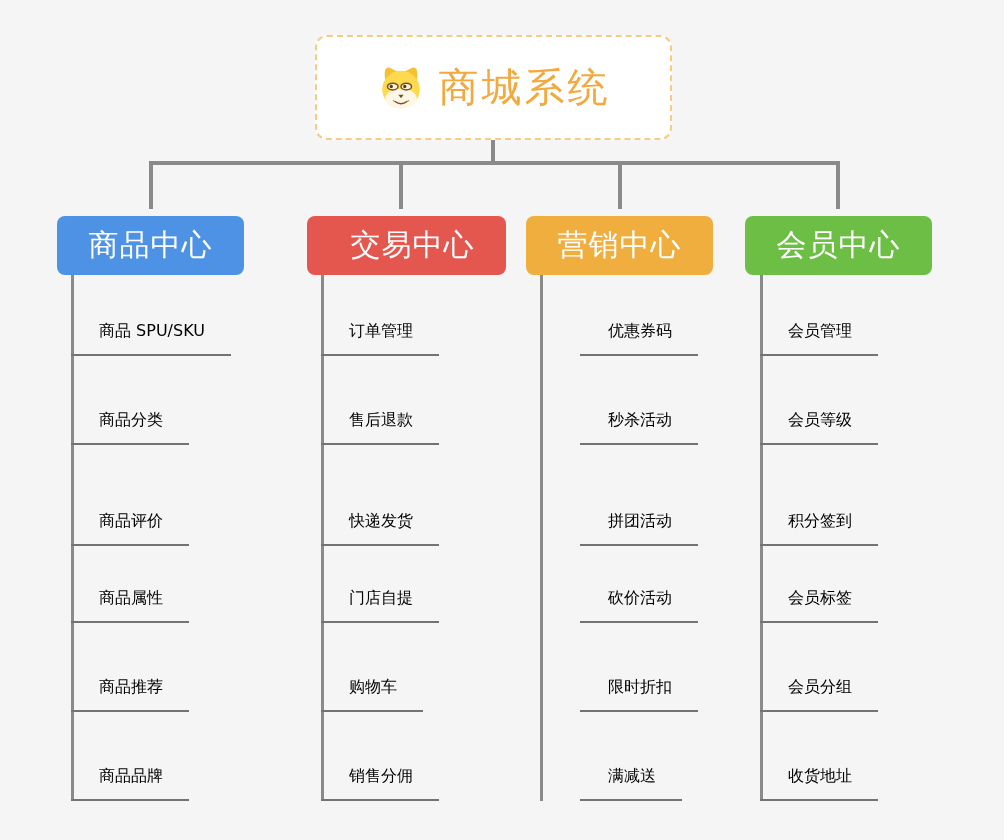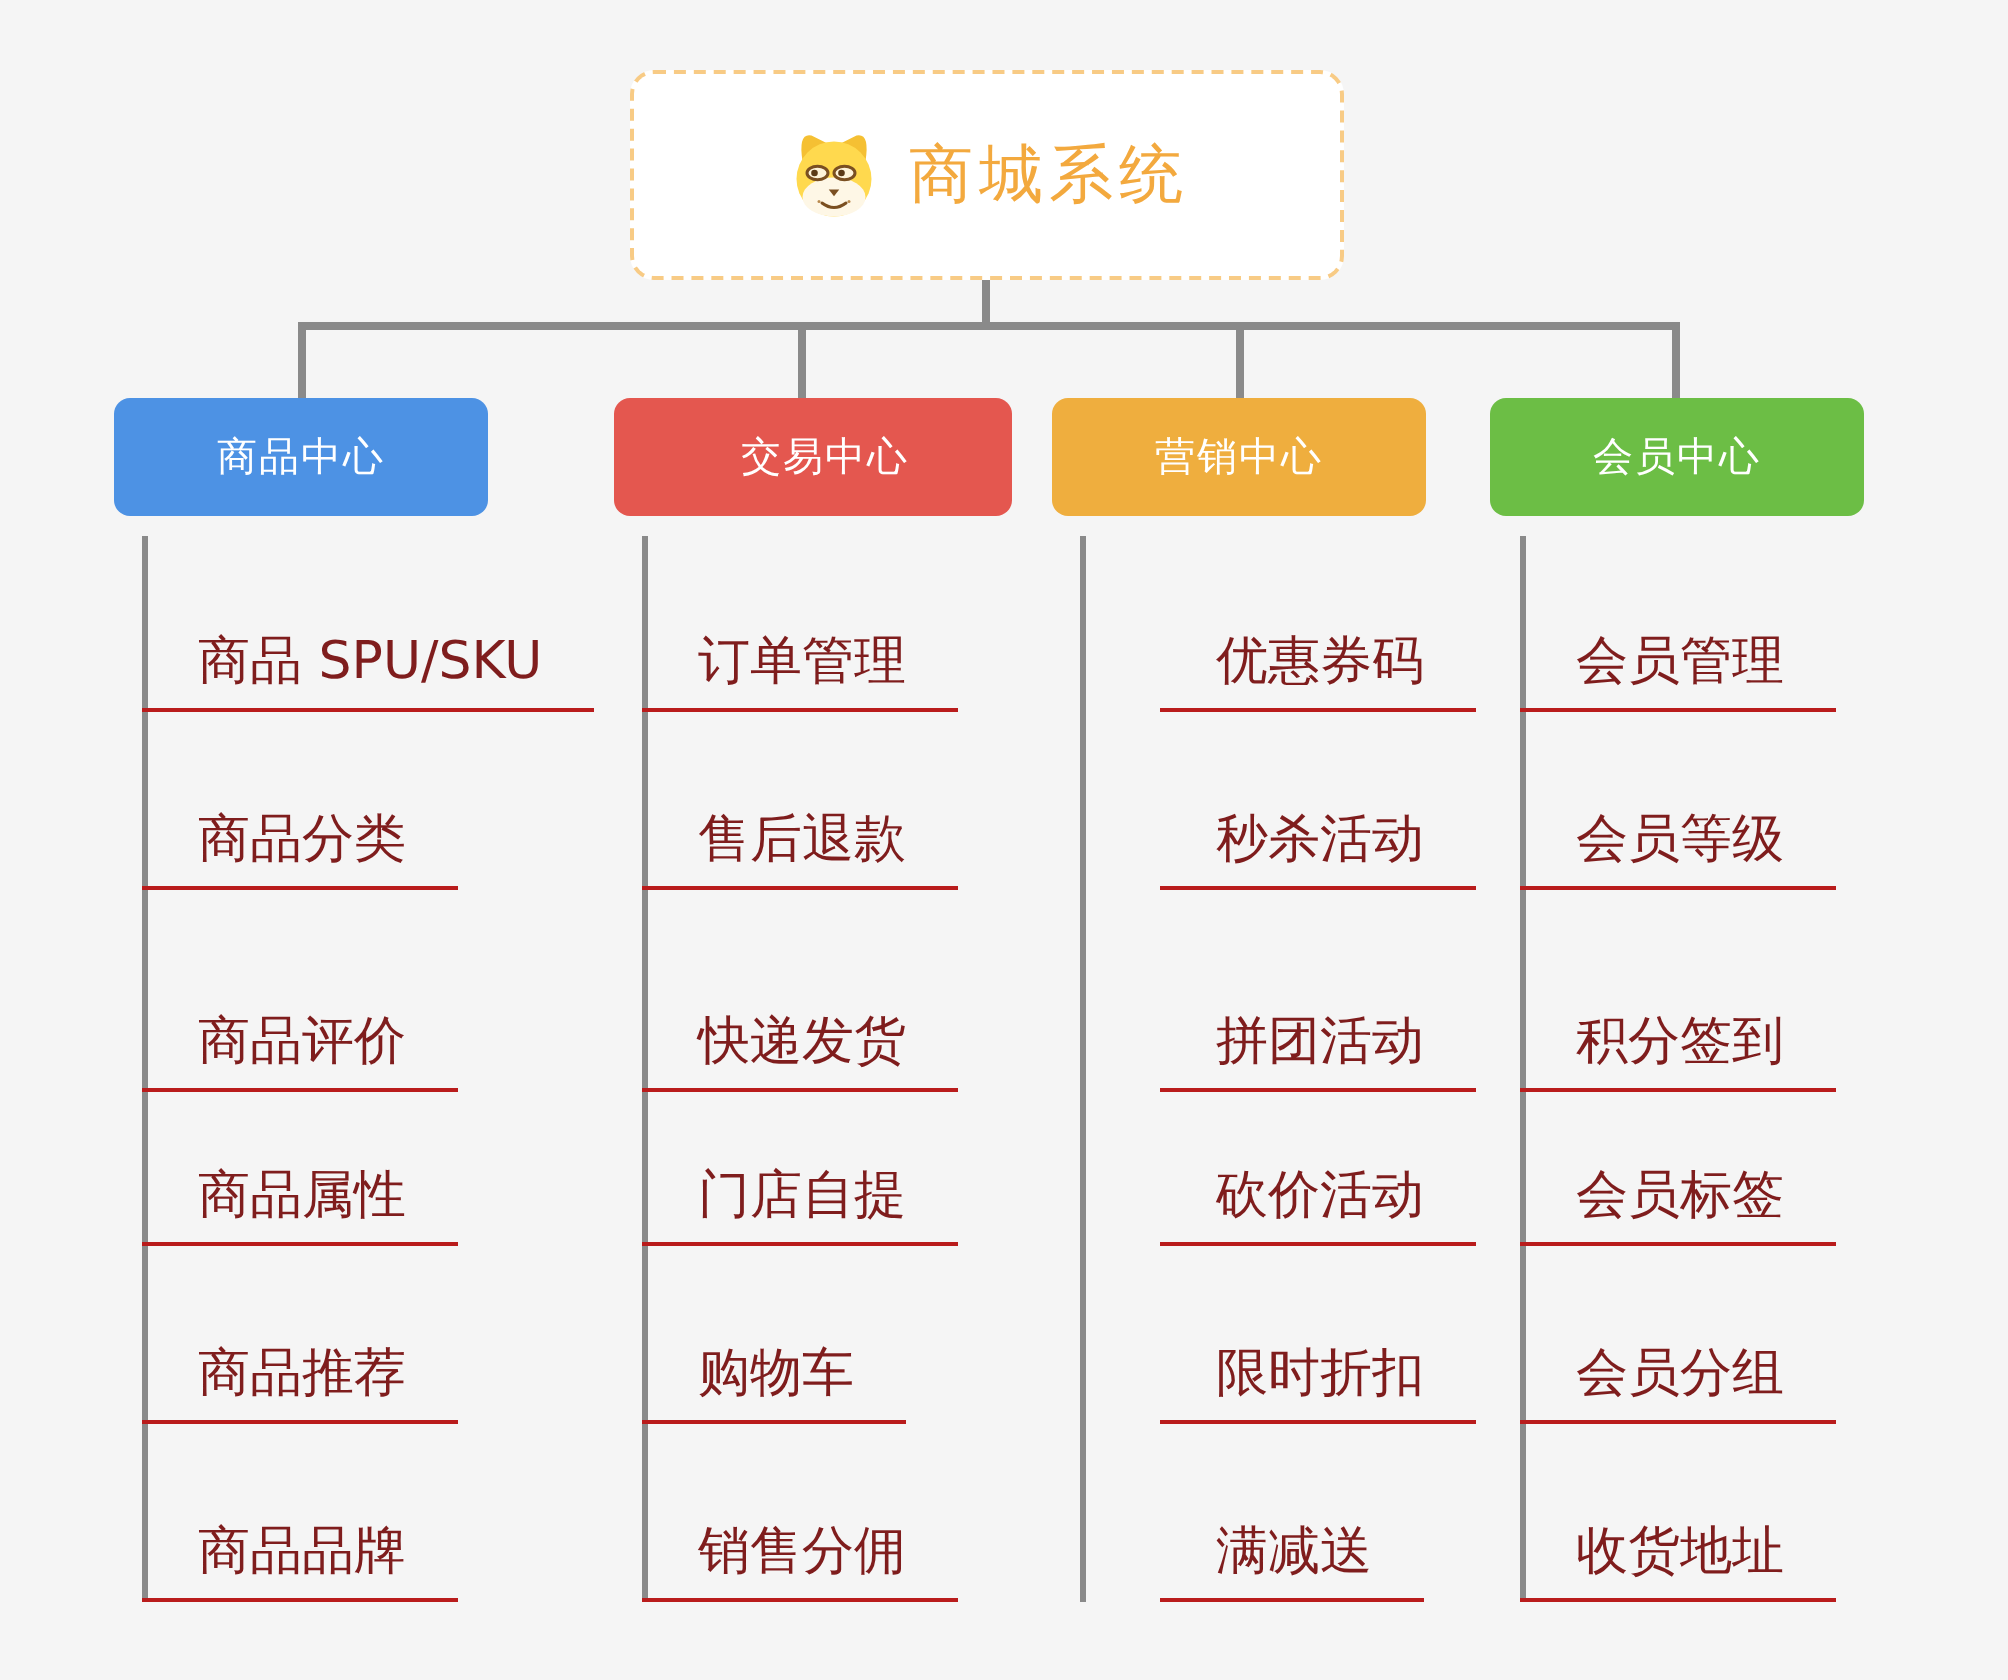--- a/index.html
+++ b/index.html
@@ -21,37 +21,37 @@
 
   
   .root-node{
     position:absolute;left:315px;top:35px;width:357px;height:105px;
     box-sizing:border-box;
     background:#FFFFFF;
     border:2px dashed #F8CB85;
     border-radius:12px;
     display:flex;align-items:center;justify-content:center;gap:14px;
   }
-  .root-title{font-size:32px;color:#F3A93E;letter-spacing:3px;}
+  .root-title{font-size:40px;color:#F3A93E;letter-spacing:3px;}
 
   
   .branch-box{
-    position:absolute;top:199px;width:187px;height:59px;
+    position:absolute;top:216px;width:187px;height:59px;
     border-radius:8px;
-    color:#FFFFFF;font-size:20px;letter-spacing:1px;
+    color:#FFFFFF;font-size:30px;letter-spacing:1px;
     display:flex;align-items:center;justify-content:center;
   }
   .bx0{left:57px;} .bx1{left:307px;padding-left:12px;} .bx2{left:526px;} .bx3{left:745px;font-family:Liberation Mono, monospace;}
 
   
   .item{
     position:absolute;
     padding:0 26px 8px 28px;
-    border-bottom:2px solid #b91c1c;
-    font-size:26px;line-height:30px;color:#7f1d1d;
+    border-bottom:2px solid #737373;
+    font-size:16px;line-height:30px;color:#000000;
     white-space:nowrap;
   }
   .c0{left:71px;} .c1{left:321px;} .c2{left:540px;margin-left:40px;} .c3{left:760px;}
   .r0{top:316px;} .r1{top:405px;} .r2{top:506px;} .r3{top:583px;} .r4{top:672px;} .r5{top:761px;}
 </style>
 </head>
 <body>
 
 <div class="page">
 

